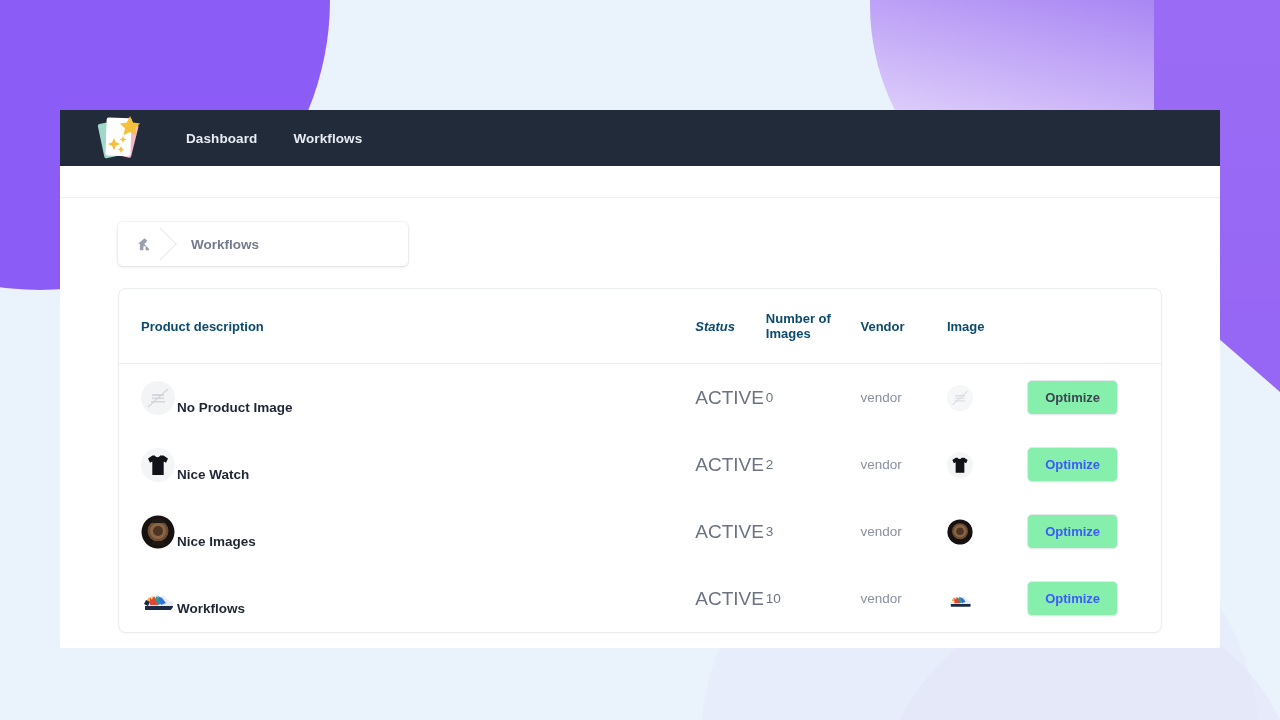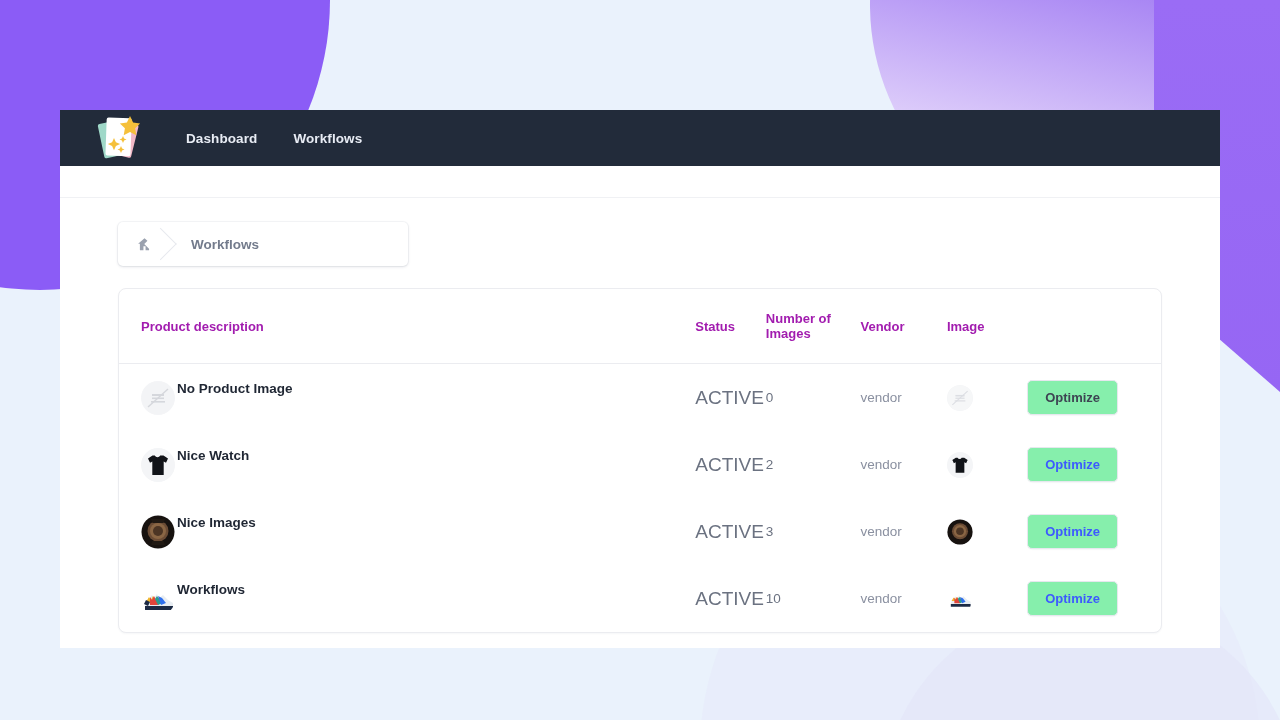--- a/index.html
+++ b/index.html
@@ -180,44 +180,44 @@
     box-shadow: 0 1px 2px rgba(30,40,70,.04);
     overflow: hidden;
   }
 
   table { width: 100%; border-collapse: collapse; }
 
   thead th {
     text-align: left;
     font-size: 13px;
     font-weight: bold;
-    color: #a21caf;
+    color: #0c4a6e;
     padding: 22px 0 22px 0;
     vertical-align: middle;
     border-bottom: 1px solid #ebecf0;
   }
   thead th.col-desc   { padding-left: 22px; width: 560px; }
-  thead th.col-status { width: 68px; }
+  thead th.col-status { width: 68px; font-style: italic; }
   thead th.col-num    { width: 92px; padding-right: 18px; }
   thead th.col-vendor { width: 84px; }
   thead th.col-image  { width: 78px; }
   thead th.col-action { width: 130px; }
 
   tbody td {
     padding: 16px 0;
     font-size: 13.5px;
     color: #6b7281;
     vertical-align: middle;
     height: 66px;
   }
   tbody td.cell-desc { padding-left: 22px; }
 
   .product-cell {
     display: flex;
-    align-items: flex-start;
+    align-items: flex-end;
     gap: 0px;
   }
   .thumb {
     width: 34px;
     height: 34px;
     border-radius: 50%;
     flex: 0 0 auto;
     display: flex;
     align-items: center;
     justify-content: center;

